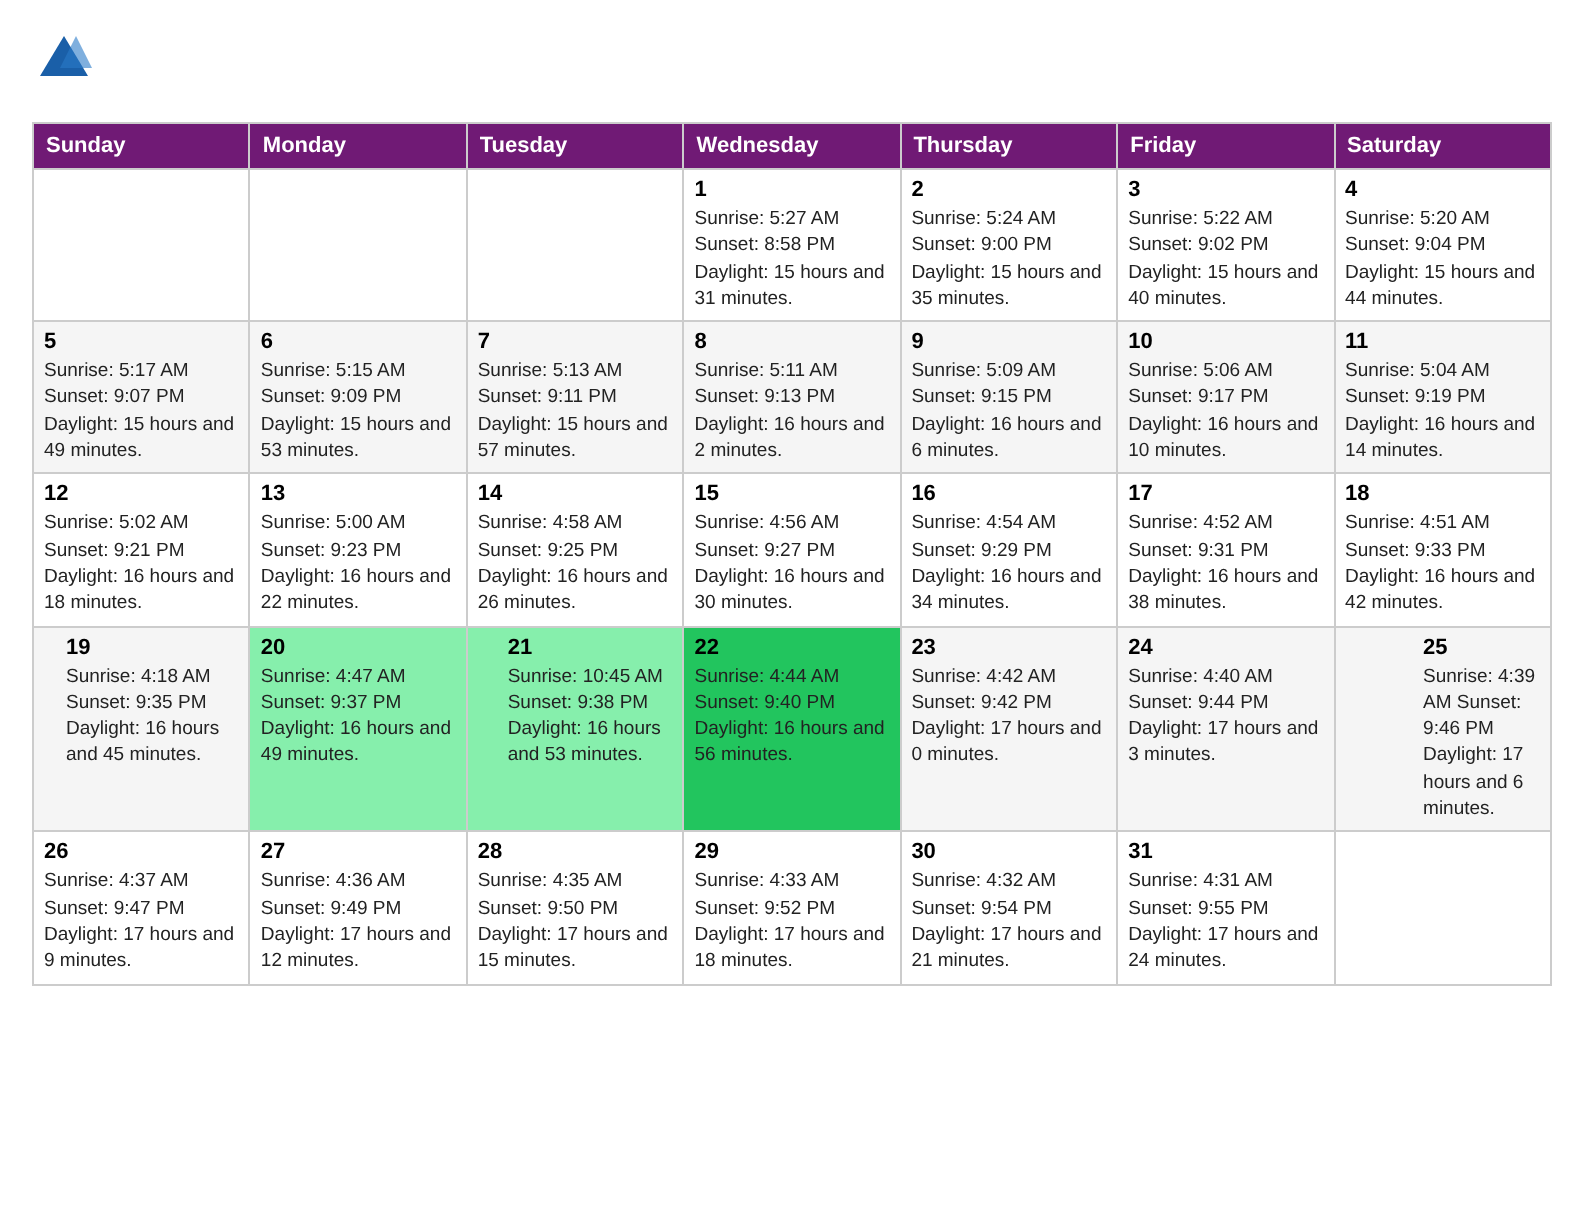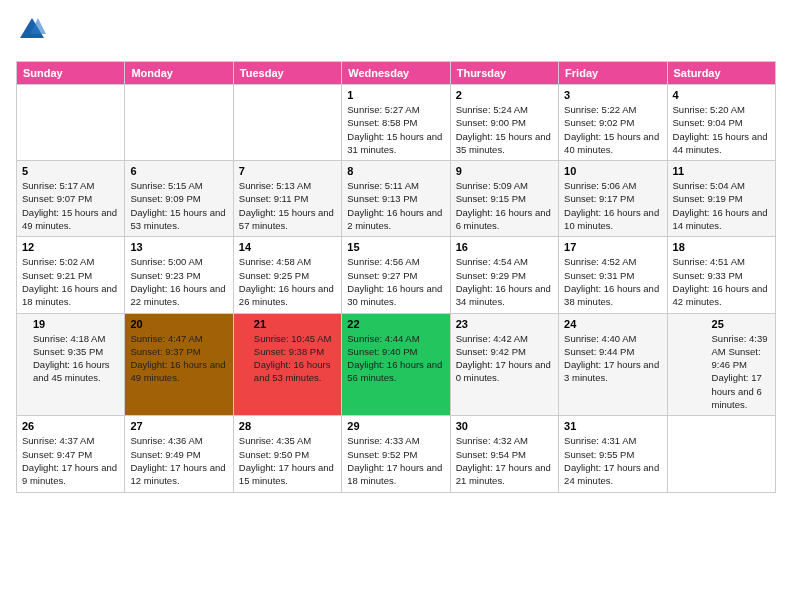--- a/index.html
+++ b/index.html
@@ -46,21 +46,21 @@
     .location {
       font-size: 14px;
       color: #555;
     }
     .calendar {
       width: 100%;
       border-collapse: collapse;
       font-size: 10px;
     }
     .calendar th {
-      background-color: #ec4899;
+      background-color: #701a75;
       color: #fff;
       text-align: left;
       padding: 5px 6px;
       font-size: 11px;
       font-weight: bold;
       border: 1px solid #ccc;
     }
     .calendar td {
       border: 1px solid #ccc;
       vertical-align: top;
@@ -255,28 +255,28 @@
         </td>
       </tr>
       <tr>
         <td style="background: rgb(245, 245, 245); padding-left: 16px;">
           <span class="day-num">19</span>
           <div class="day-info">Sunrise: 4:18 AM
 Sunset: 9:35 PM
 Daylight: 16 hours
 and 45 minutes.</div>
         </td>
-        <td style="background: #a16207;">
+        <td style="background: #86efac;">
           <span class="day-num">20</span>
           <div class="day-info">Sunrise: 4:47 AM
 Sunset: 9:37 PM
 Daylight: 16 hours
 and 49 minutes.</div>
         </td>
-        <td style="background: #ef4444; padding-left: 20px;">
+        <td style="background: #86efac; padding-left: 20px;">
           <span class="day-num">21</span>
           <div class="day-info">Sunrise: 10:45 AM
 Sunset: 9:38 PM
 Daylight: 16 hours
 and 53 minutes.</div>
         </td>
         <td style="background: #22c55e;">
           <span class="day-num">22</span>
           <div class="day-info">Sunrise: 4:44 AM
 Sunset: 9:40 PM

